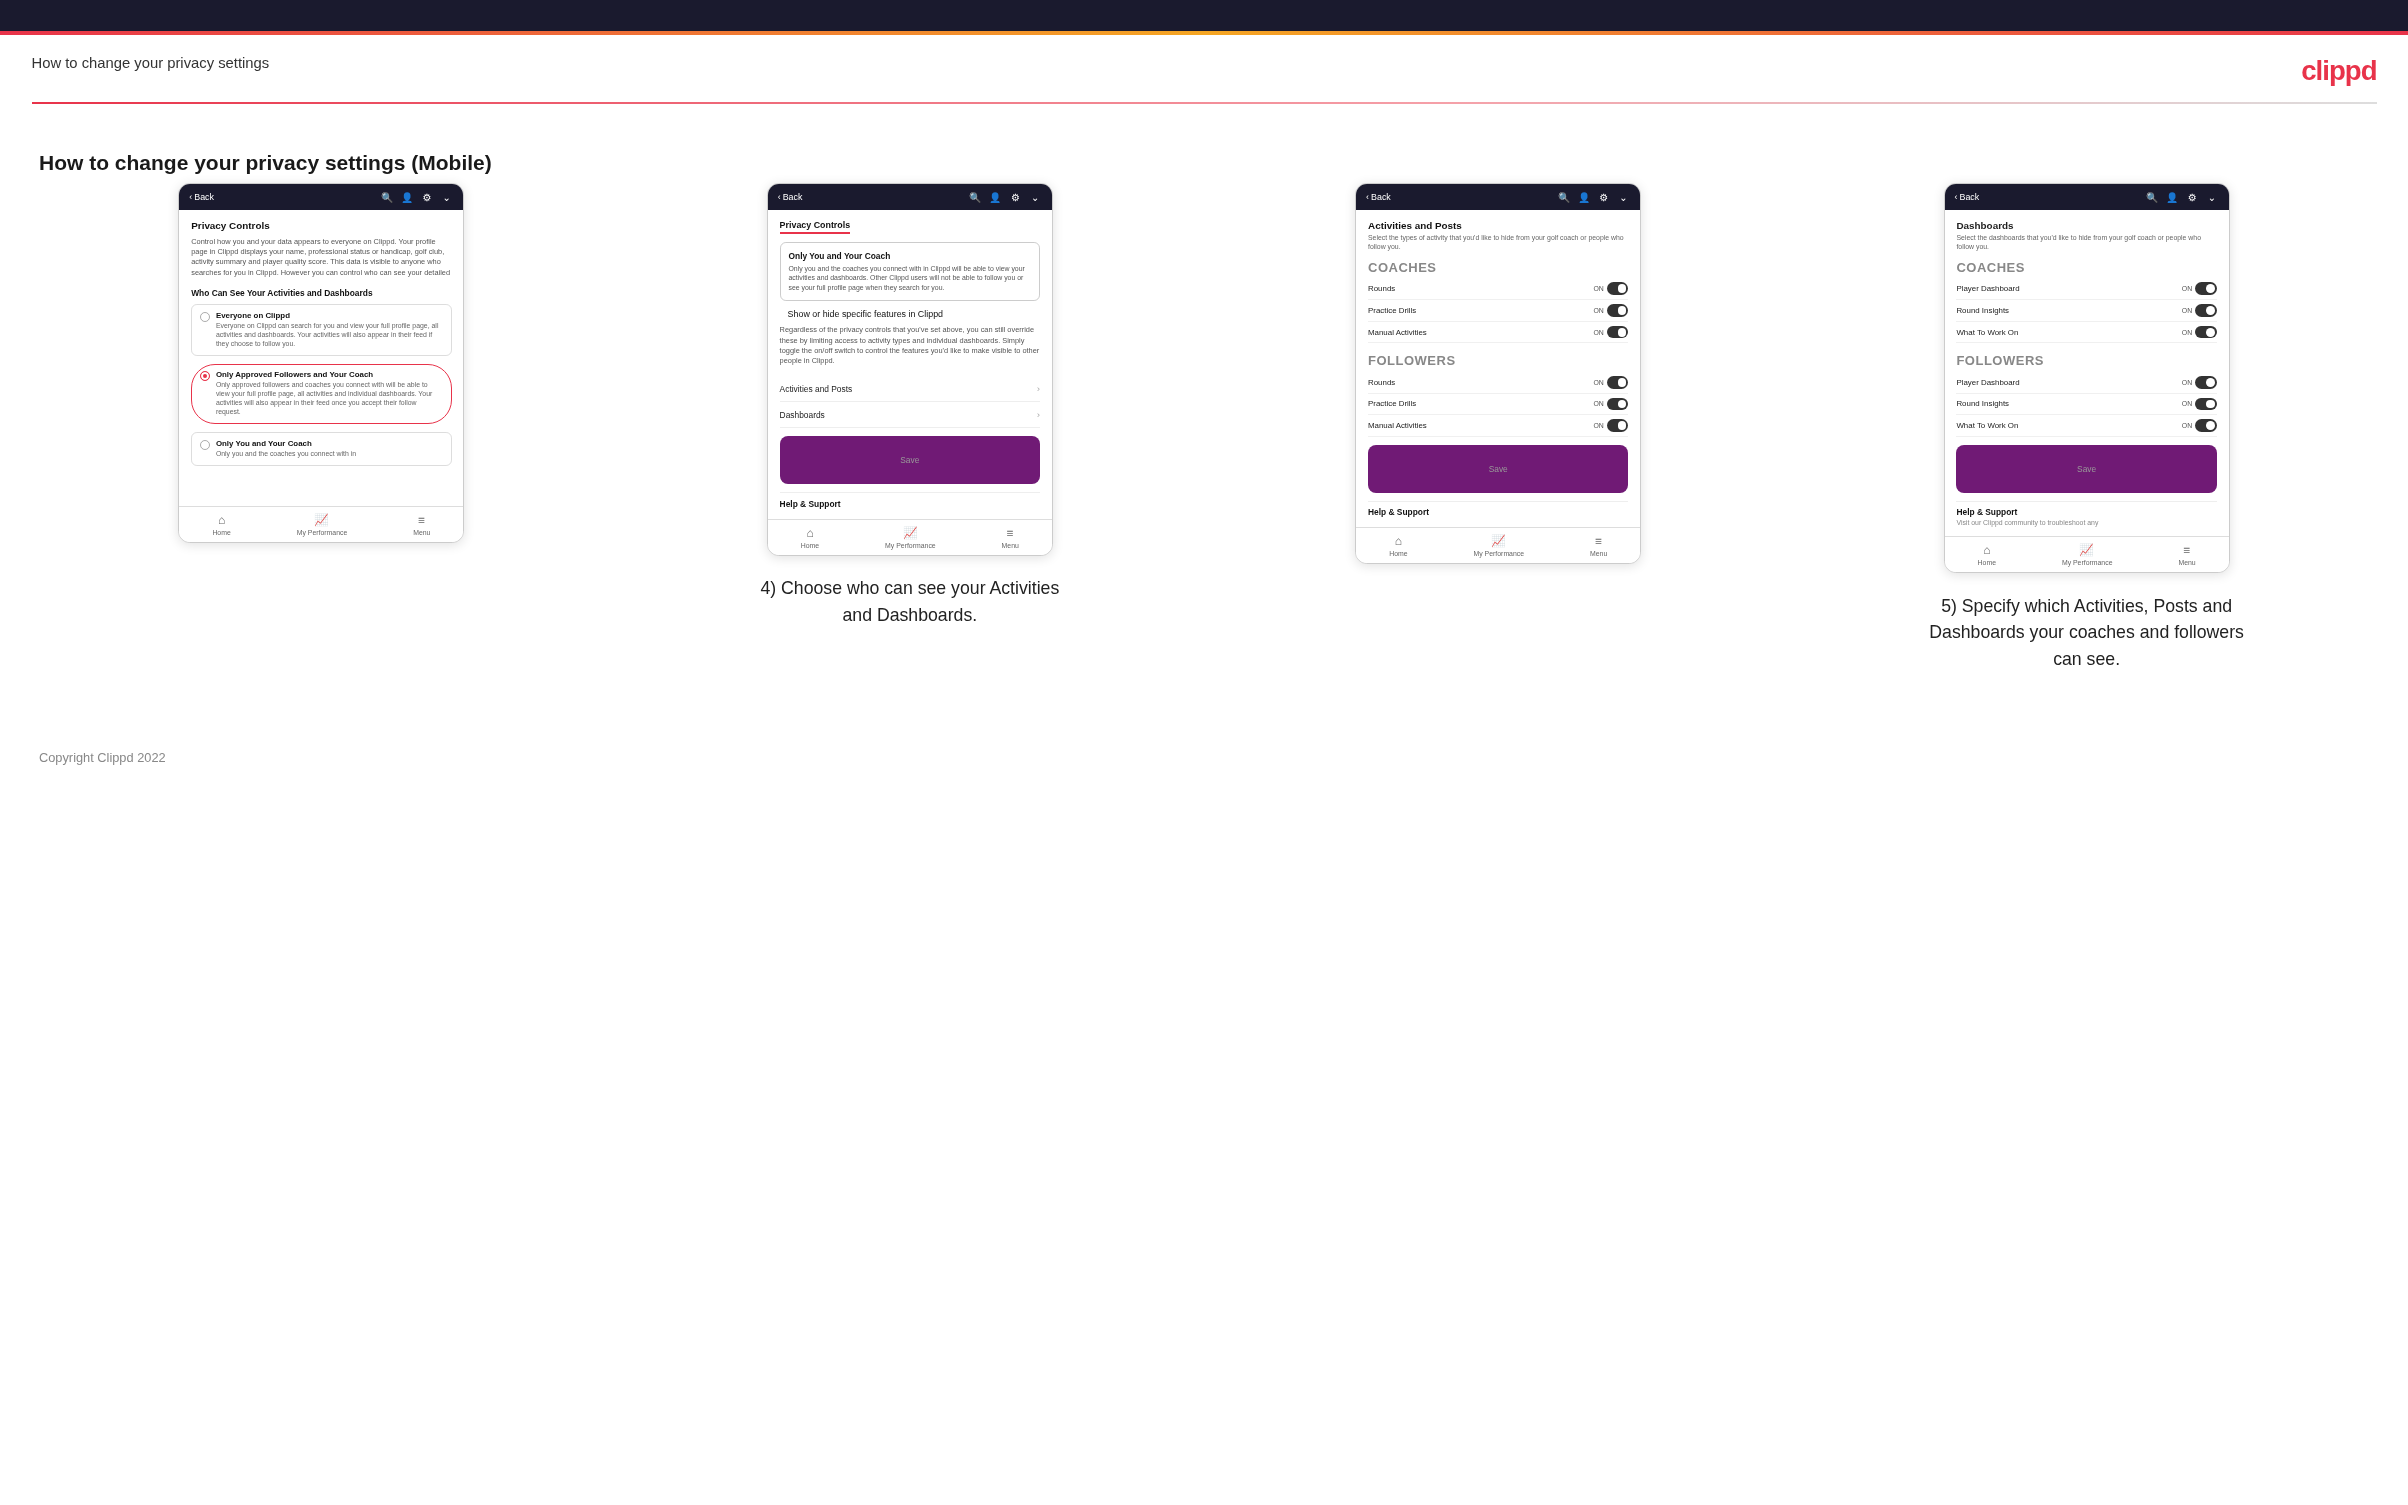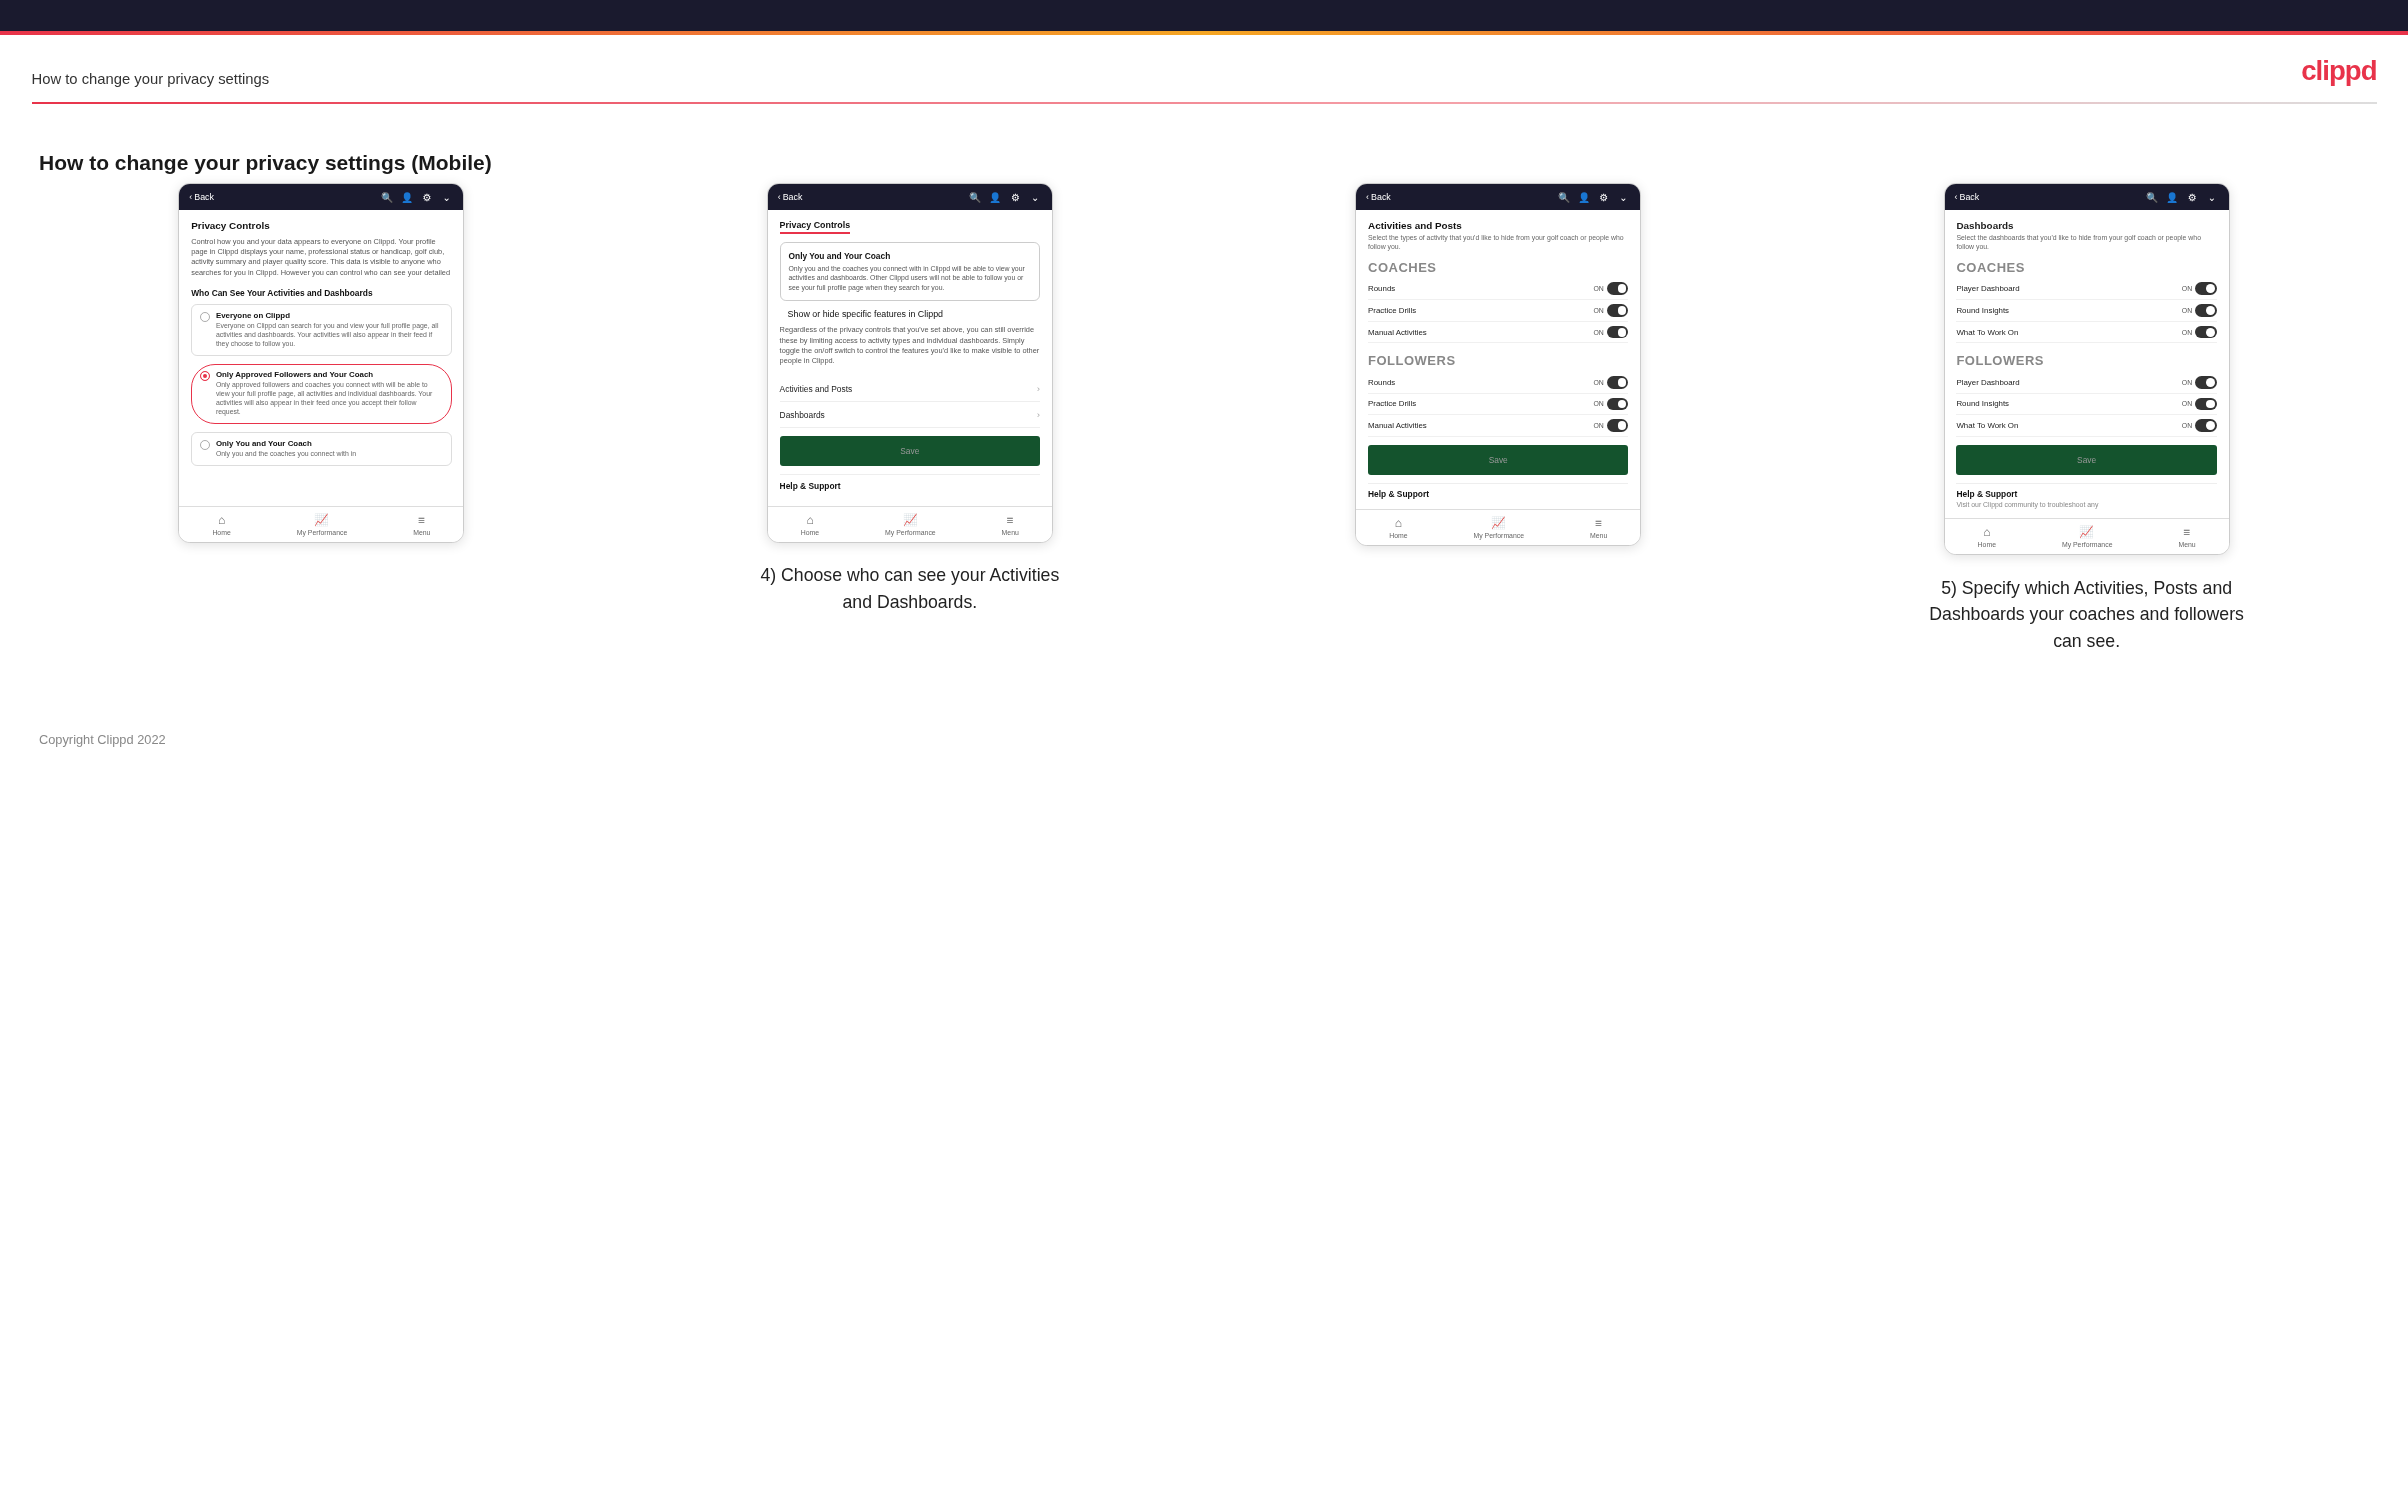--- a/index.html
+++ b/index.html
@@ -23,21 +23,21 @@
     .top-bar-gradient {
       position: absolute;
       bottom: 0; left: 0; right: 0;
       height: 3.9px;
       background: linear-gradient(90deg, #e8334a 0%, #f5a623 50%, #e8334a 100%);
     }
 
     
     .header {
       display: flex;
-      align-items: flex-end;
+      align-items: flex-start;
       justify-content: space-between;
       padding: 19.7px 31.5px 15.8px;
     }
     .header-title {
       font-size: 14.8px;
       color: #333;
       font-weight: 400;
     }
     .logo {
       font-size: 27.6px;
@@ -267,24 +267,24 @@
     }
     .menu-item:last-child { border-bottom: none; }
     .menu-chevron {
       color: #aaa;
       font-size: 9.9px;
     }
 
     
     .save-btn {
       width: 100%;
-      padding: 10px;
-      background: #14532d;
+      padding: 19px;
+      background: #701a75;
       border: none;
-      border-radius: 3px;
+      border-radius: 8px;
       font-size: 8.4px;
       color: #999;
       text-align: center;
       margin-top: 7.9px;
     }
 
     
     .activities-title {
       font-size: 9.9px;
       font-weight: 700;

